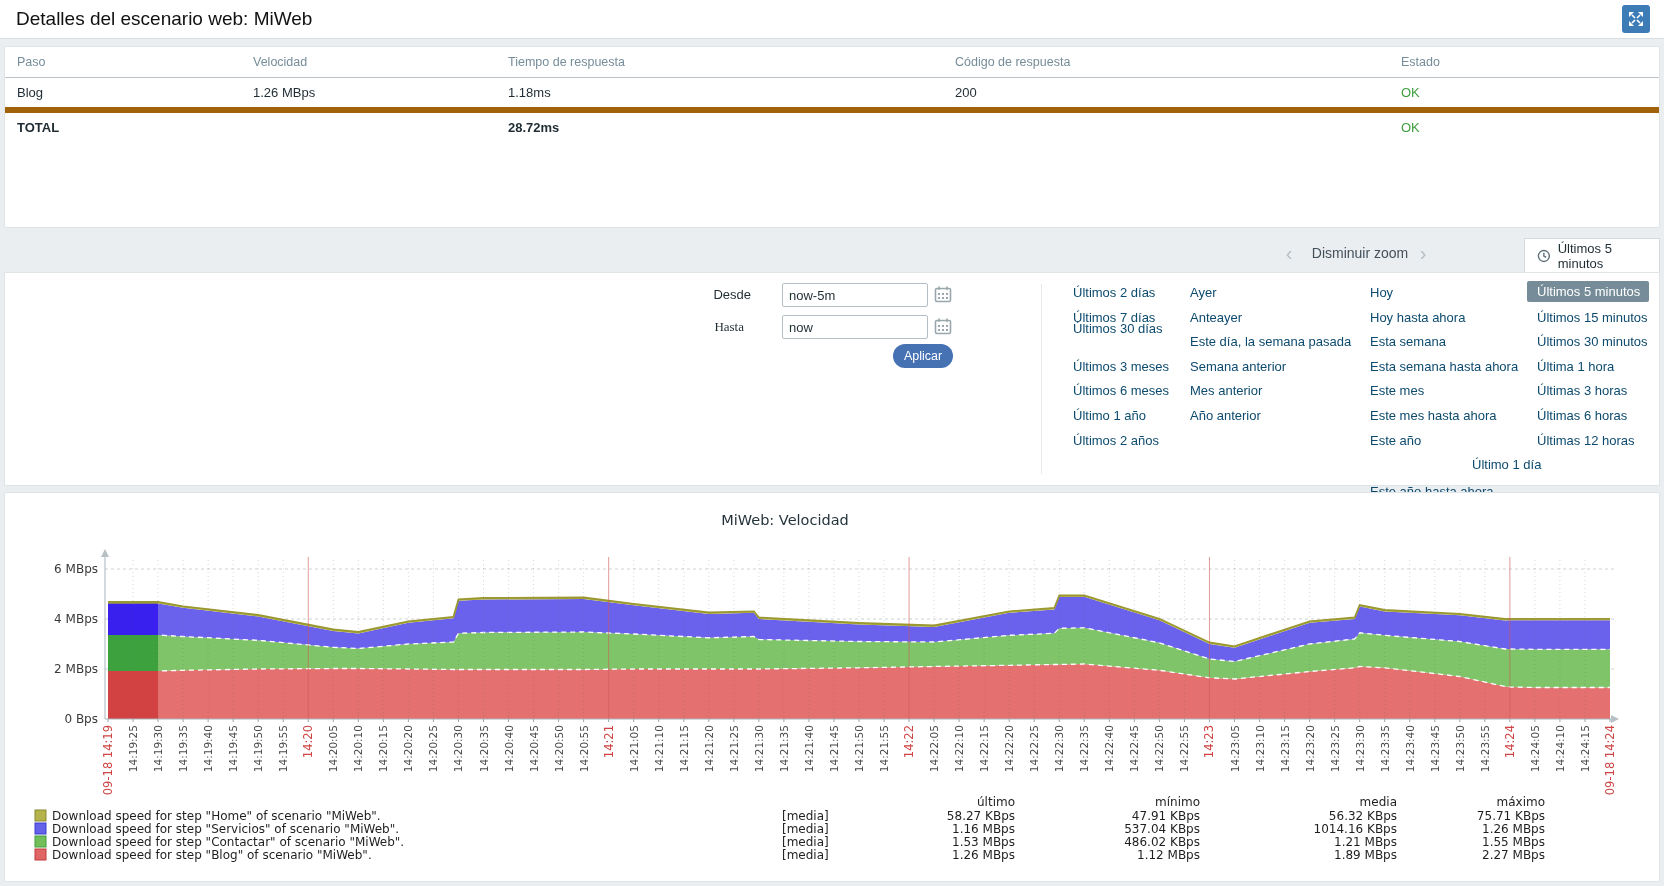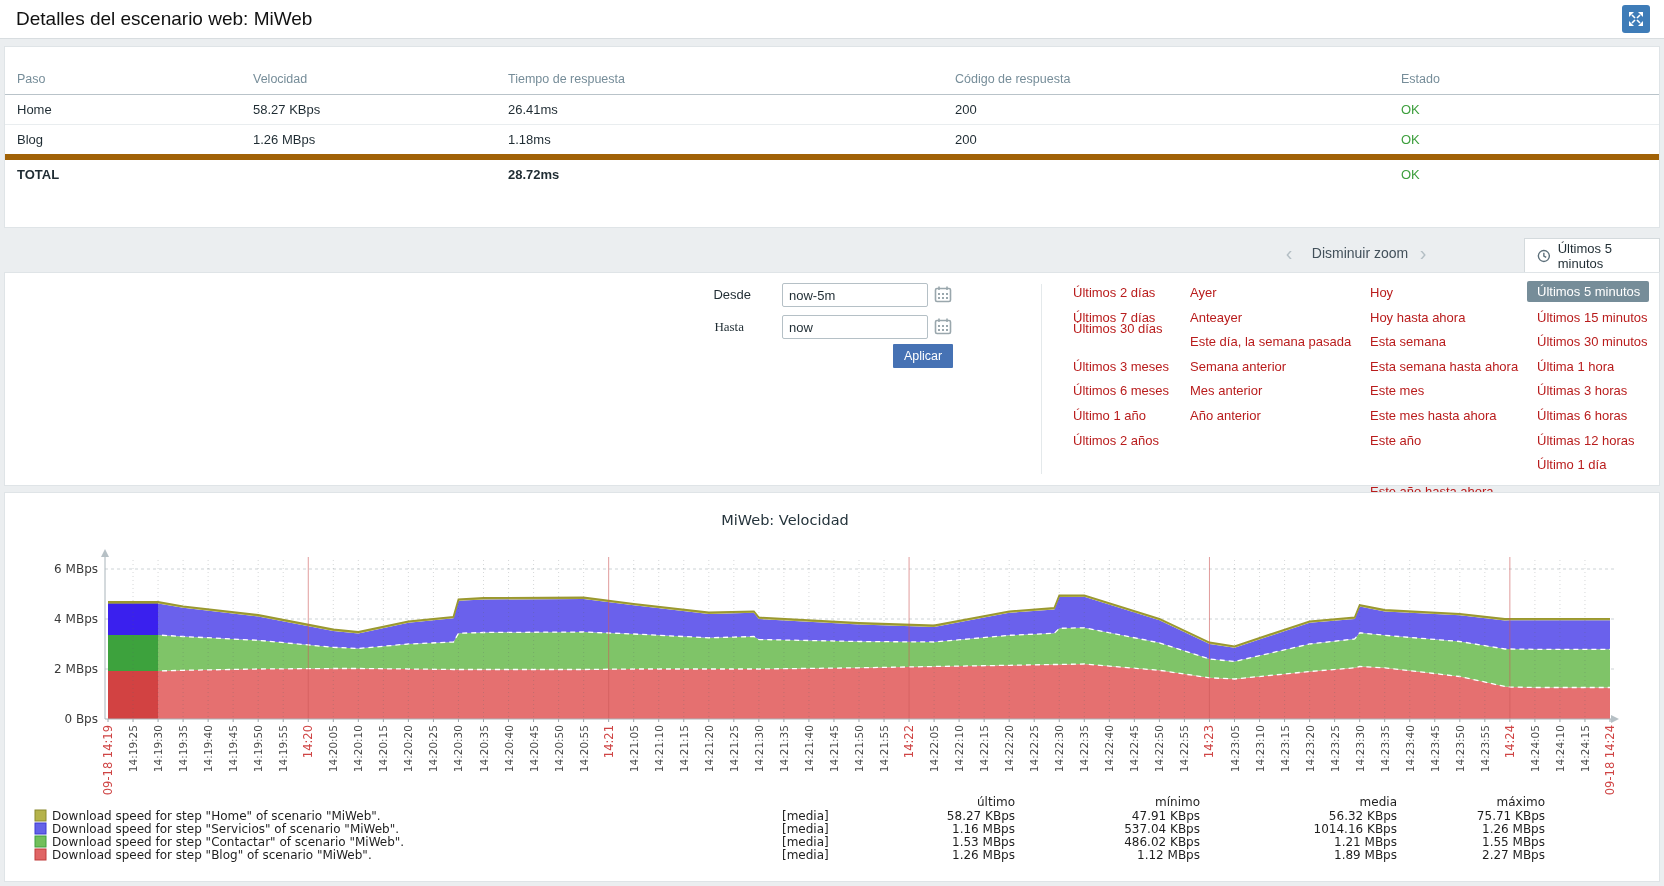--- a/index.html
+++ b/index.html
@@ -10,21 +10,21 @@
   
   #titlebar{position:absolute;left:0;top:0;width:1664px;height:38px;background:#fff;
             border-bottom:1px solid #d8dde0;}
   #page-title{position:absolute;left:16px;top:0;line-height:38px;font-size:19px;color:#111;}
   #fs-btn{position:absolute;right:14px;top:5px;width:28px;height:28px;background:#3e7cb8;
           border-radius:3px;border:none;cursor:pointer;display:flex;align-items:center;justify-content:center;}
 
   
   #table-panel{left:4px;top:46px;width:1656px;height:182px;}
   #steps-table{width:100%;border-collapse:collapse;table-layout:fixed;font-size:13px;}
-  #steps-table th{color:#768d99;font-weight:normal;text-align:left;padding:25px 8px 8px 12px;
+  #steps-table th{color:#768d99;font-weight:normal;text-align:left;padding:8px 8px 8px 12px;
                   border-bottom:1px solid #b9c3c9;font-size:12.5px;}
   #steps-table td{padding:7px 8px 7px 12px;border-bottom:1px solid #e9edef;color:#1f2c33;}
   #steps-table tr.total td{border-top:6px solid #a16207;border-bottom:none;}
   #steps-table tr.total .c-paso,#steps-table tr.total .c-tiempo{font-weight:bold;}
   .c-estado{color:#3d9f3d;}
 
   
   .chev{position:absolute;top:240px;width:22px;height:26px;background:none;border:none;
         color:#b3bec4;font-size:20px;line-height:26px;text-align:center;cursor:pointer;padding:0;}
   #zoomout-link{position:absolute;top:240px;left:1305px;width:110px;text-align:center;font-size:14px;
@@ -33,23 +33,23 @@
         border:1px solid #d4dadd;border-bottom:none;box-sizing:border-box;display:flex;
         align-items:center;gap:7px;padding-left:12px;font-size:13px;cursor:pointer;}
 
   
   #filter-panel{left:4px;top:272px;width:1656px;height:214px;}
   .f-label{position:absolute;width:80px;text-align:right;font-size:13px;line-height:24px;}
   .f-input{position:absolute;width:146px;height:24px;box-sizing:border-box;border:1px solid #b5c0c6;
            border-radius:2px;font-size:13px;padding:0 6px;color:#1f2c33;font-family:inherit;}
   .cal-btn{position:absolute;width:22px;height:24px;background:none;border:none;cursor:pointer;padding:0;}
   #apply-btn{position:absolute;left:893px;top:344px;width:60px;height:24px;background:#4672b4;
-             color:#fff;border:none;border-radius:1px;font-size:12.5px;cursor:pointer;}
+             color:#fff;border:none;border-radius:12px;font-size:12.5px;cursor:pointer;}
   #qr-divider{position:absolute;left:1041px;top:284px;width:1px;height:190px;background:#e4e9eb;}
-  .qr-link{position:absolute;font-size:13px;color:#b91c1c;cursor:pointer;text-decoration:none;
+  .qr-link{position:absolute;font-size:13px;color:#0c4a6e;cursor:pointer;text-decoration:none;
            white-space:nowrap;line-height:20px;}
   .qr-selected{position:absolute;left:1527px;width:122px;height:21px;background:#768d99;border-radius:2px;
            color:#fff;font-size:13px;line-height:21px;padding-left:10px;box-sizing:border-box;cursor:pointer;white-space:nowrap;}
 
   
   #chart-panel{left:4px;top:492px;width:1656px;height:390px;}
   #chart-svg{position:absolute;left:4px;top:492px;}
 </style>
 </head>
 <body>
@@ -88,27 +88,20 @@
       <thead>
           <tr>
             <th>Paso</th>
             <th>Velocidad</th>
             <th>Tiempo de respuesta</th>
             <th>Código de respuesta</th>
             <th>Estado</th>
           </tr>
         </thead>
       <tbody>
-          <tr>
-            <td class="c-paso">Home</td>
-            <td class="c-vel">58.27 KBps</td>
-            <td class="c-tiempo">26.41ms</td>
-            <td class="c-cod">200</td>
-            <td class="c-estado" style="color: rgb(61, 159, 61);">OK</td>
-          </tr>
           <tr>
             <td class="c-paso">Blog</td>
             <td class="c-vel">1.26 MBps</td>
             <td class="c-tiempo">1.18ms</td>
             <td class="c-cod">200</td>
             <td class="c-estado" style="color: rgb(61, 159, 61);">OK</td>
           </tr>
           <tr class="total">
             <td class="c-paso">TOTAL</td>
             <td class="c-vel"></td>
@@ -194,21 +187,21 @@
       <a class="qr-link" style="left: 1370px; top: 406px;">Este mes hasta ahora</a>
       <a class="qr-link" style="left: 1370px; top: 430.6px;">Este año</a>
       <a class="qr-link" style="left: 1370px; top: 455.2px; margin-top: 27px;">Este año hasta ahora</a>
       <div class="qr-selected" style="top: 281px;">Últimos 5 minutos</div>
       <a class="qr-link" style="left: 1537px; top: 307.6px;">Últimos 15 minutos</a>
       <a class="qr-link" style="left: 1537px; top: 332.2px;">Últimos 30 minutos</a>
       <a class="qr-link" style="left: 1537px; top: 356.8px;">Última 1 hora</a>
       <a class="qr-link" style="left: 1537px; top: 381.4px;">Últimas 3 horas</a>
       <a class="qr-link" style="left: 1537px; top: 406px;">Últimas 6 horas</a>
       <a class="qr-link" style="left: 1537px; top: 430.6px;">Últimas 12 horas</a>
-      <a class="qr-link" style="left: 1537px; top: 455.2px;">Último 1 día</a>
+      <a class="qr-link" style="left: 1472px; top: 455.2px;">Último 1 día</a>
     </div>
 
   <div class="panel" id="chart-panel"></div>
   <svg id="chart-svg" width="1656" height="390" viewBox="4 492 1656 390">
       <text x="785" y="525" text-anchor="middle" font-size="14.5" fill="#25343c" font-family="DejaVu Sans, sans-serif">MiWeb: Velocidad</text>
       <text x="98" y="723" text-anchor="end" font-size="12" fill="#3a3a3a" font-family="DejaVu Sans, sans-serif">0 Bps</text>
       <line x1="105" y1="669" x2="1614" y2="669" stroke="#cdd3d6" stroke-dasharray="3,3" stroke-width="1"></line>
       <text x="98" y="673" text-anchor="end" font-size="12" fill="#3a3a3a" font-family="DejaVu Sans, sans-serif">2 MBps</text>
       <line x1="105" y1="619" x2="1614" y2="619" stroke="#cdd3d6" stroke-dasharray="3,3" stroke-width="1"></line>
       <text x="98" y="623" text-anchor="end" font-size="12" fill="#3a3a3a" font-family="DejaVu Sans, sans-serif">4 MBps</text>

